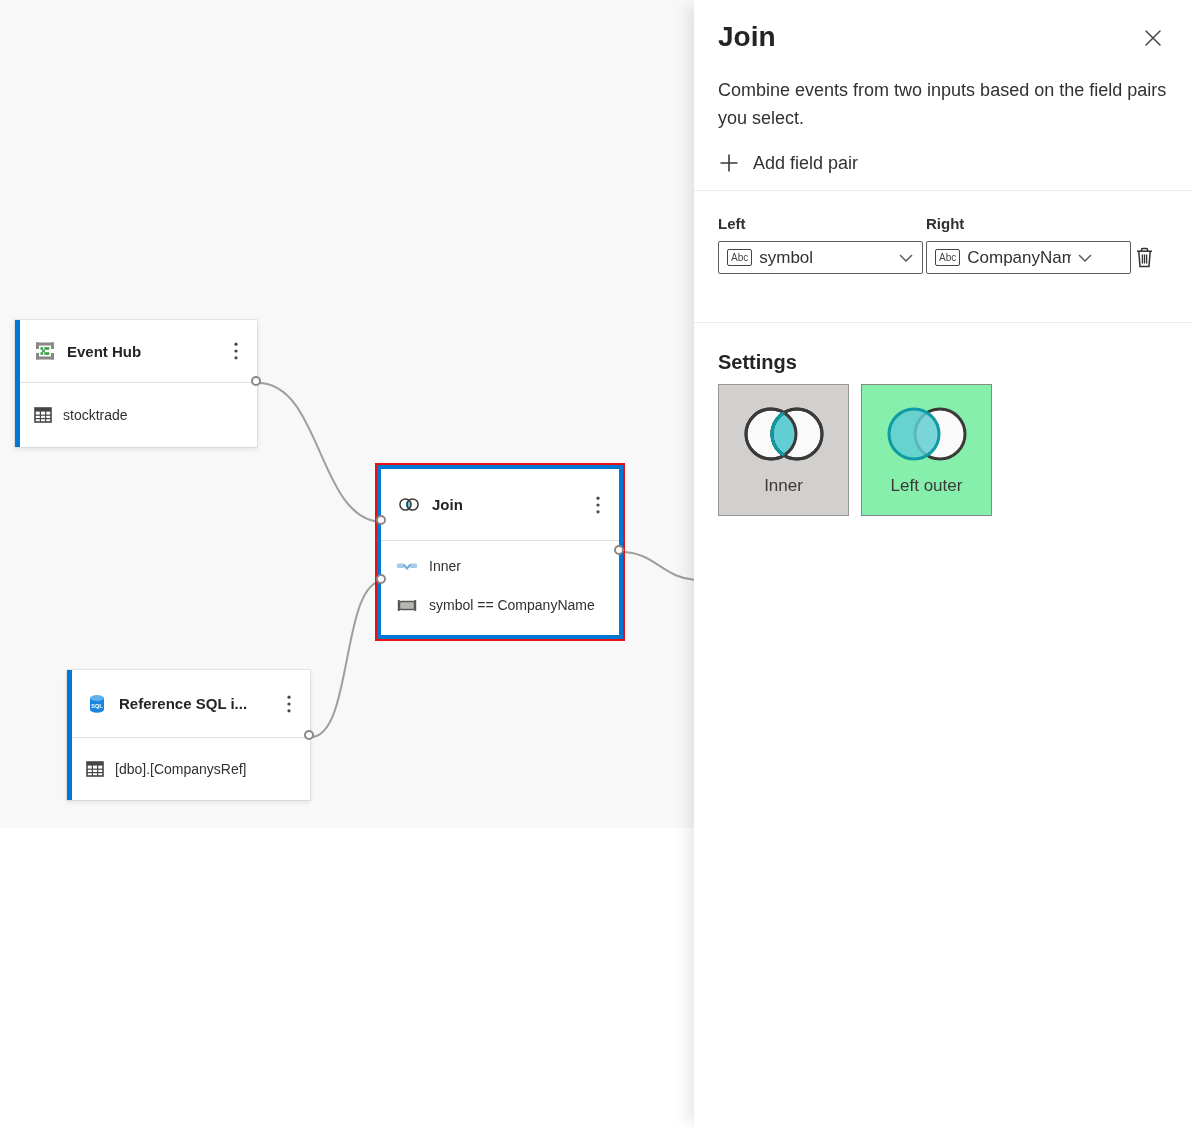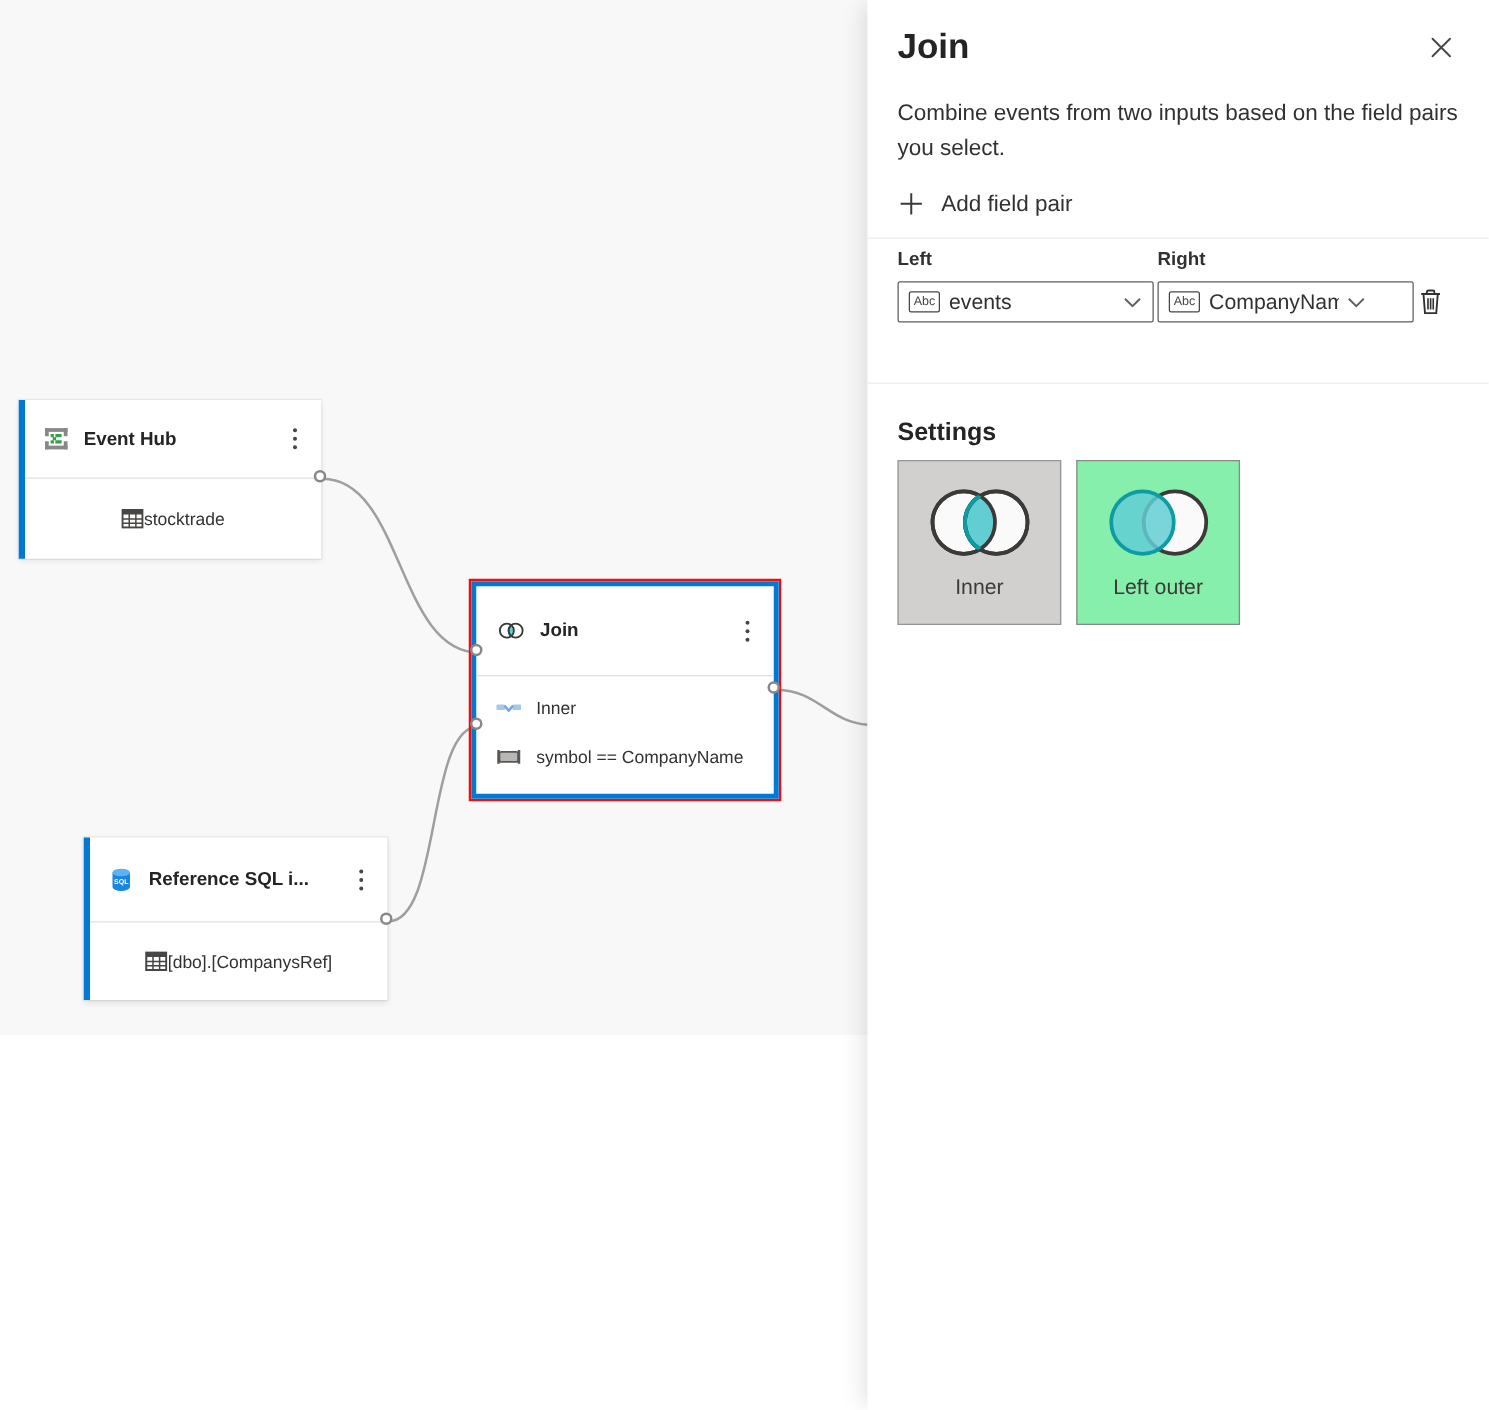--- a/index.html
+++ b/index.html
@@ -11,21 +11,21 @@
   .canvas { position:relative; width:694px; height:828px; background:#f8f8f8; flex:0 0 694px; }
   .edges { position:absolute; left:0; top:0; z-index:1; }
   .edge { fill:none; stroke:#a19f9d; stroke-width:2; }
 
   .node { position:absolute; z-index:2; background:#fff; border-left:5px solid #0078d4;
           box-shadow:0 0 0 1px rgba(0,0,0,0.06), 0 2px 5px rgba(0,0,0,0.10); }
   .node-header { display:flex; align-items:center; padding:0 12px 0 14px; border-bottom:1px solid #e1dfdd; }
   .node-title { font-size:15px; font-weight:700; color:#252423; margin-left:11px; flex:1;
                 white-space:nowrap; overflow:hidden; }
   .kebab { width:18px; height:22px; display:flex; align-items:center; justify-content:center; cursor:pointer; }
-  .node-body { display:flex; align-items:center; padding:0 14px; font-size:14px; color:#323130;justify-content:center; }
+  .node-body { display:flex; align-items:center; padding:0 14px; gap:11px; font-size:14px; color:#323130; }
 
   .node-eventhub { left:15px; top:320px; width:242px; height:127px; }
   .node-eventhub .node-header { height:63px; }
   .node-eventhub .node-body { height:63px; }
 
   .node-sql { left:67px; top:670px; width:243px; height:130px; }
   .node-sql .node-header { height:68px; }
   .node-sql .node-body { height:61px; }
 
   .join-selection { position:absolute; left:375px; top:463px; width:250px; height:178px;
@@ -45,21 +45,21 @@
   .panel-header { display:flex; align-items:flex-start; justify-content:space-between; padding-top:20px; }
   .panel-title { font-size:28px; font-weight:600; color:#252423; line-height:34px; }
   .close-btn { margin-top:6px; margin-right:2px; width:24px; height:24px; display:flex;
                align-items:center; justify-content:center; cursor:pointer; background:none; border:none; }
   .panel-desc { margin-top:22px; font-size:18px; line-height:28px; color:#323130; }
   .add-pair { margin-top:18px; display:flex; align-items:center; gap:13px; cursor:pointer;
               background:none; border:none; font-family:inherit; font-size:18px; color:#323130; padding:2px 0; }
   .hr { height:1px; background:#edebe9; margin:14px -24px 0 -24px; }
   .section-h { font-size:20px; font-weight:600; color:#252423; }
   .fieldpairs-h { margin-top:22px; }
-  .pair-grid { display:flex; margin-top:8px; gap:3px; align-items:flex-end; }
+  .pair-grid { display:flex; margin-top:24px; gap:3px; align-items:flex-end; }
   .pair-col { width:205px; }
   .pair-label { font-size:15px; font-weight:600; color:#323130; margin-bottom:9px; }
   .dropdown { height:33px; border:1px solid #605e5c; border-radius:2px; background:#fff;
               display:flex; align-items:center; padding:0 9px 0 8px; gap:7px; cursor:pointer; }
   .abc-badge { flex:0 0 auto; border:1px solid #484644; border-radius:2px; font-size:10px;
                color:#484644; padding:2px 3px; line-height:11px; }
   .dd-value { font-size:17px; color:#323130; white-space:nowrap; overflow:hidden; flex:1; }
   .dd-value.clip { max-width:104px; }
   .dd-chevron { flex:0 0 auto; display:flex; }
   .trash-btn { background:none; border:none; cursor:pointer; padding:0 0 5px 0; display:flex; }
@@ -222,21 +222,21 @@
     </button>
 
     <div class="hr"></div>
 
 
     <div class="pair-grid">
       <div class="pair-col">
         <div class="pair-label">Left</div>
         <div class="dropdown">
           <span class="abc-badge">Abc</span>
-          <span class="dd-value">events</span>
+          <span class="dd-value">symbol</span>
           <span class="dd-chevron">
             <svg width="14" height="8" viewBox="0 0 14 8">
                 <path d="M1 1 L7 7 L13 1" fill="none" stroke="#605e5c" stroke-width="1.5"></path>
               </svg>
           </span>
         </div>
       </div>
       <div class="pair-col">
         <div class="pair-label">Right</div>
         <div class="dropdown">

